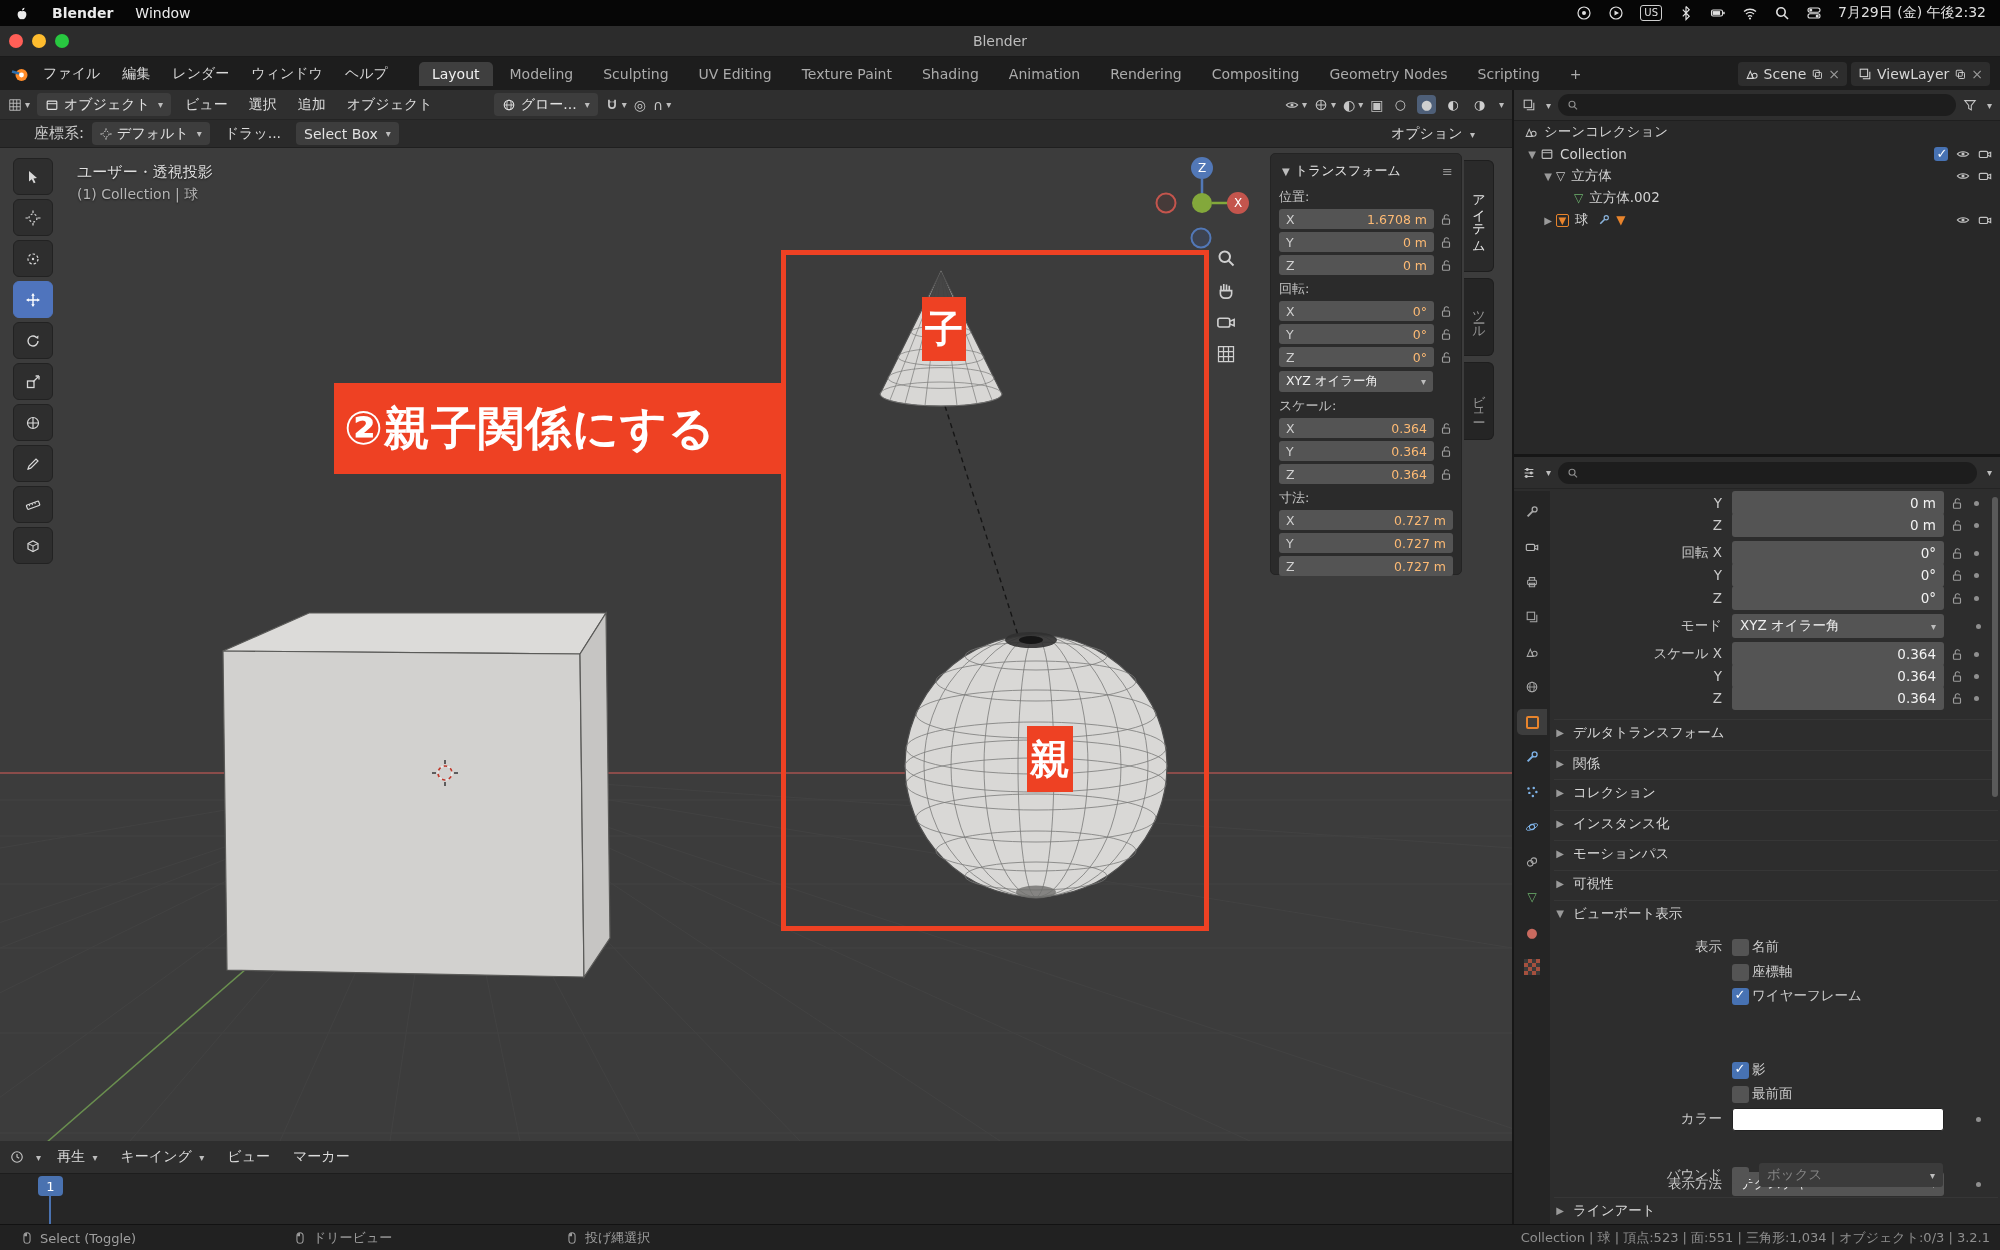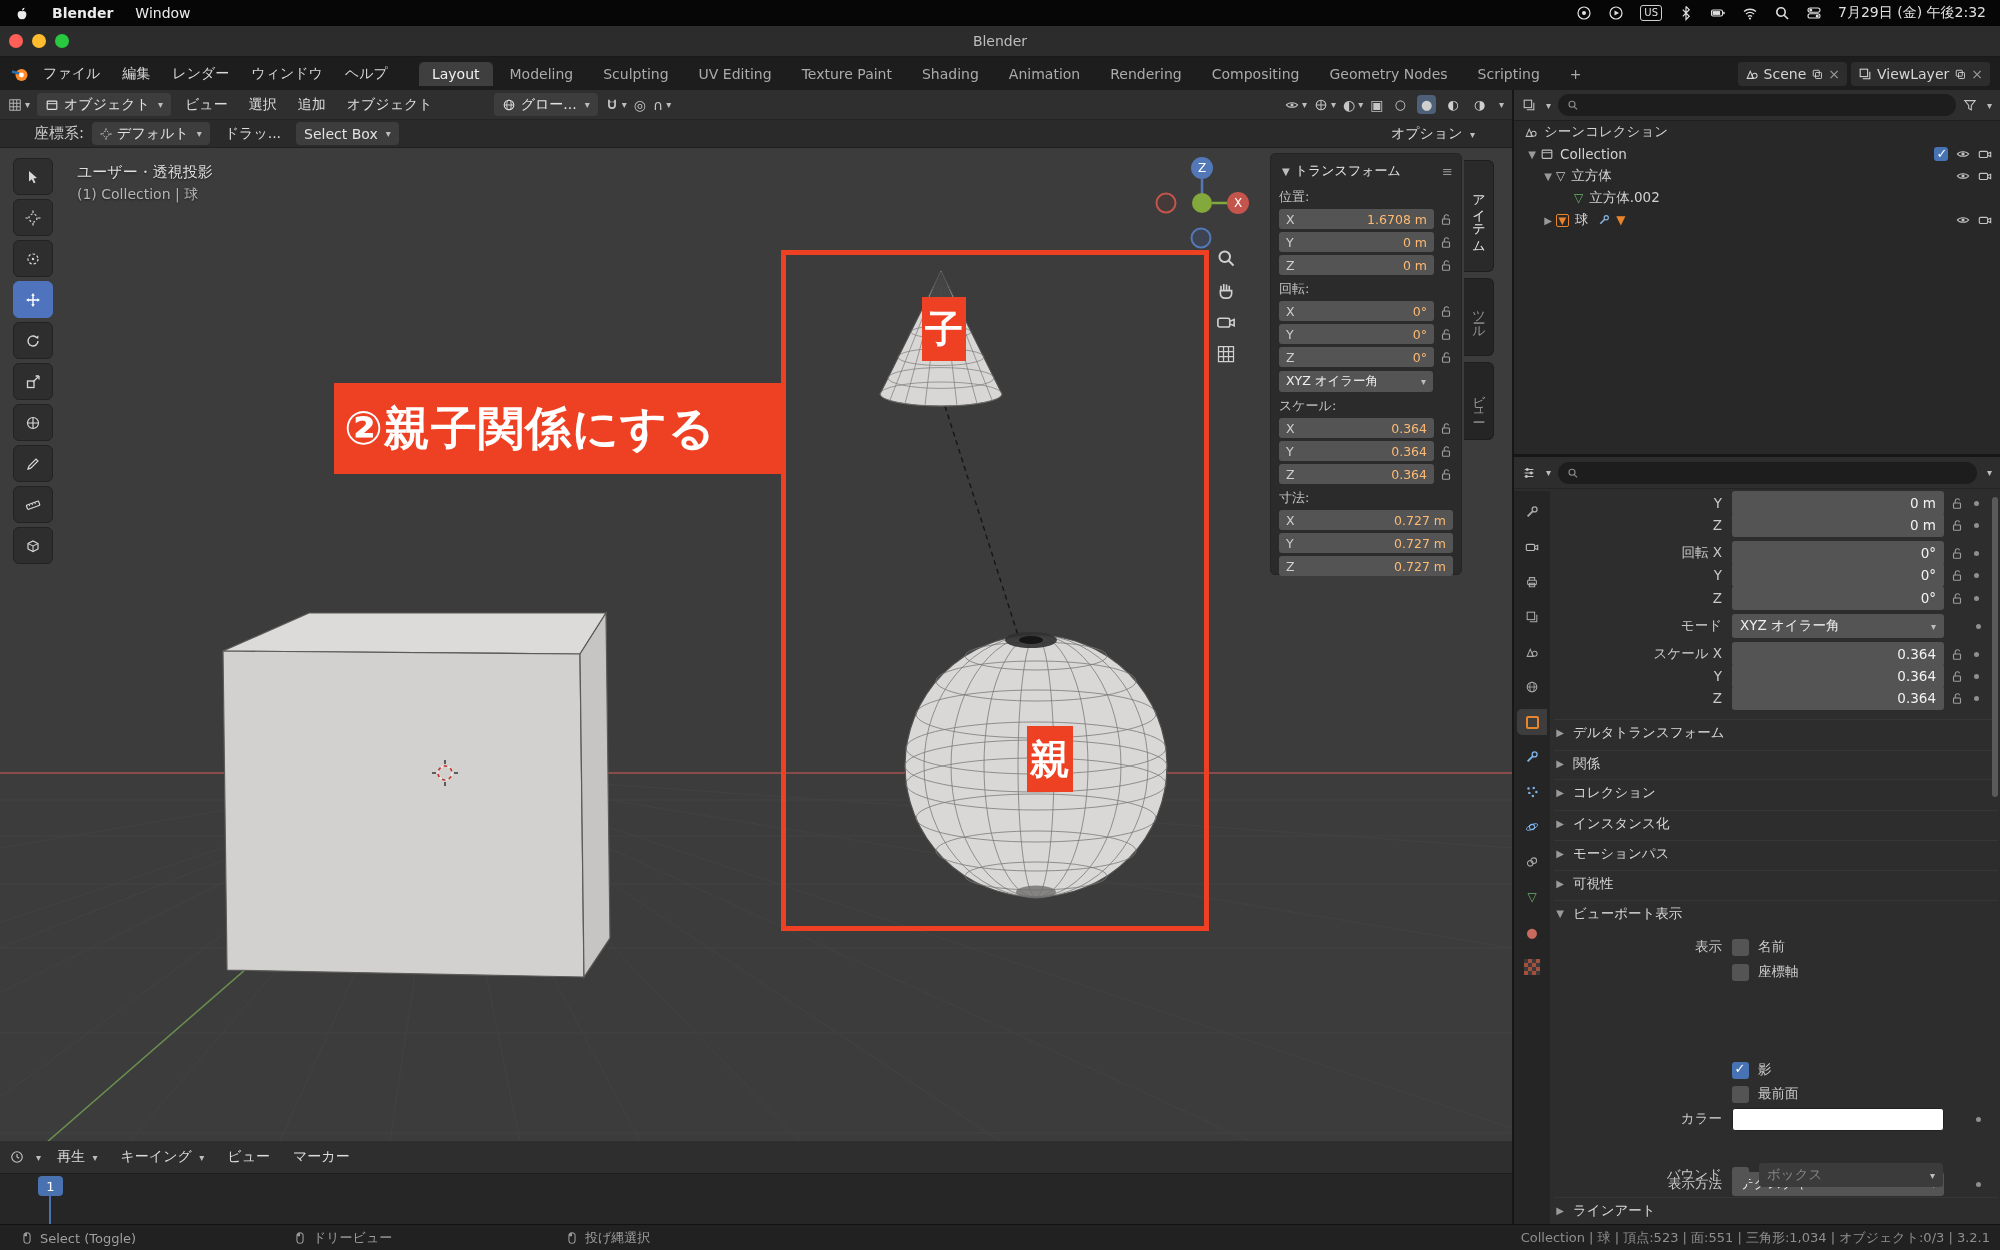--- a/index.html
+++ b/index.html
@@ -89,21 +89,21 @@
 .pdrop{width:212px;height:24px;background:#545454;border-radius:3px;display:flex;align-items:center;padding:0 8px;color:#eee}
 .pdrop .chev{margin-left:auto}
 .pdrop.dim{background:#3b3b3b;color:#848484;width:184px}
 .plock{color:#9d9d9d;margin-left:6px}
 .dot{width:5px;height:5px;border-radius:50%;background:#8f8f8f;margin-left:10px}
 .sect{position:absolute;left:40px;width:444px;height:26px;display:flex;align-items:center;gap:7px;color:#d9d9d9;border-top:1px solid #363636}
 .sect .expand{width:12px}
 .cb{width:17px;height:17px;background:#545454;border-radius:3px;display:inline-block;position:relative}
 .cb.checked{background:#4772b3}
 .cb.checked::after{content:"✓";position:absolute;left:2.5px;top:-1px;color:#fff;font-size:13px}
-.cblabel{margin-left:9px;color:#cccccc}
+.cblabel{margin-left:3px;color:#cccccc}
 .swatch{width:212px;height:23px;background:#ffffff;border-radius:3px;border:1px solid #222}
 #pscroll{position:absolute;right:2px;top:40px;width:6px;height:300px;background:#5a5a5a;border-radius:3px}
 
 #timeline{left:0;top:1141px;width:1512px;height:83px;background:#262626;z-index:5}
 #tlhead{display:flex;align-items:center;height:33px;background:#2e2e2e;border-bottom:1px solid #1d1d1d;padding:0 10px;gap:9px}
 #ruler{position:absolute;left:0;top:1174px;width:1512px;height:30px;background:#262626;border-top:1px solid #1c1c1c}
 #ticks{position:absolute;left:79px;top:0;display:flex}
 #ticks span{width:56.5px;text-align:center;line-height:30px;font-size:13.5px;color:#9b9b9b}
 #track{position:absolute;left:0;top:1204px;width:1512px;height:20px;background:#232323}
 #playline{position:absolute;left:49px;top:1176px;width:2px;height:48px;background:#4a72b0;z-index:6}
@@ -1021,20 +1021,25 @@
   <div class="prow" style="top:477px">
       <span class="plabel">表示</span>
       <span class="cb"></span>
       <span class="cblabel">名前</span>
     </div>
   <div class="prow" style="top:502px">
       <span class="plabel"></span>
       <span class="cb"></span>
       <span class="cblabel">座標軸</span>
     </div>
+  <div class="prow" style="top:526px">
+      <span class="plabel"></span>
+      <span class="cb checked"></span>
+      <span class="cblabel">ワイヤーフレーム</span>
+    </div>
   <div class="prow" style="top:600px">
       <span class="plabel"></span>
       <span class="cb checked"></span>
       <span class="cblabel">影</span>
     </div>
   <div class="prow" style="top:624px">
       <span class="plabel"></span>
       <span class="cb"></span>
       <span class="cblabel">最前面</span>
     </div>

